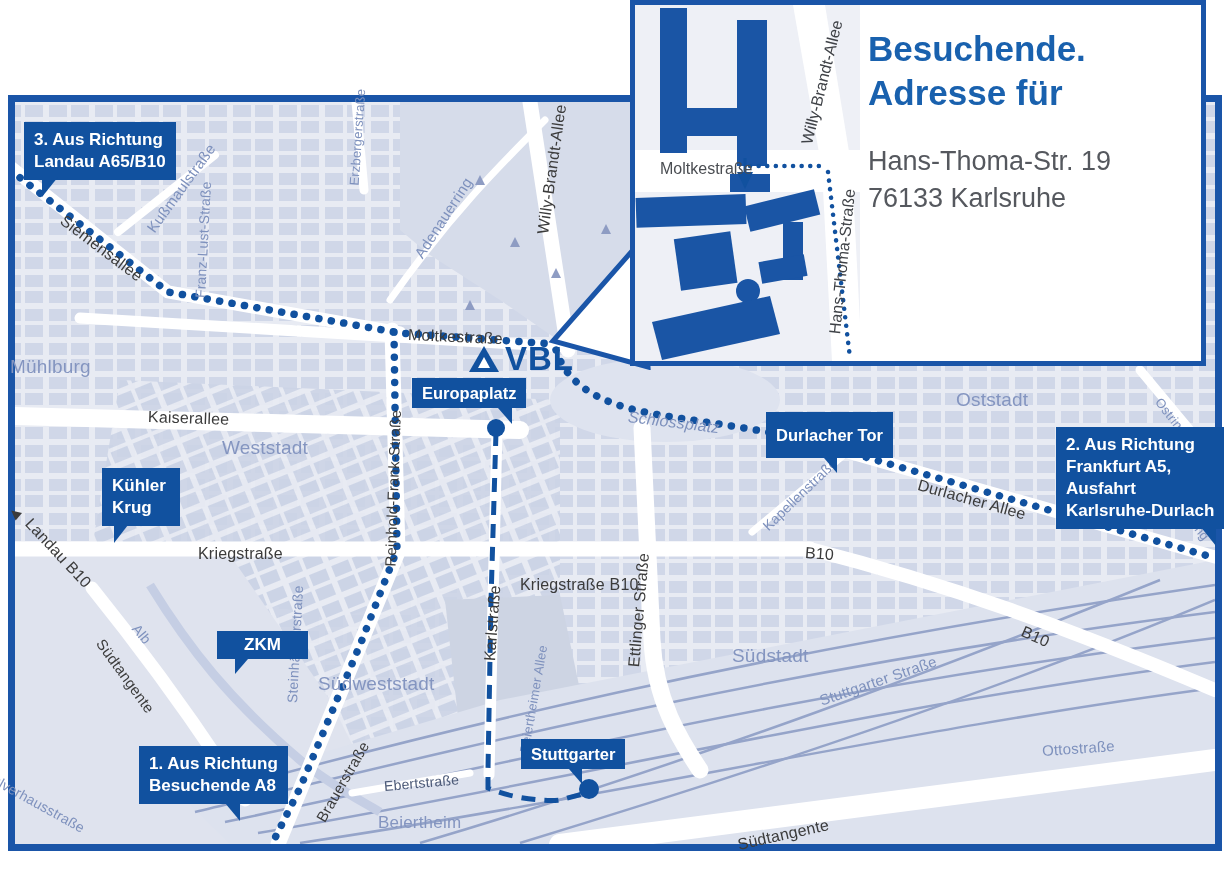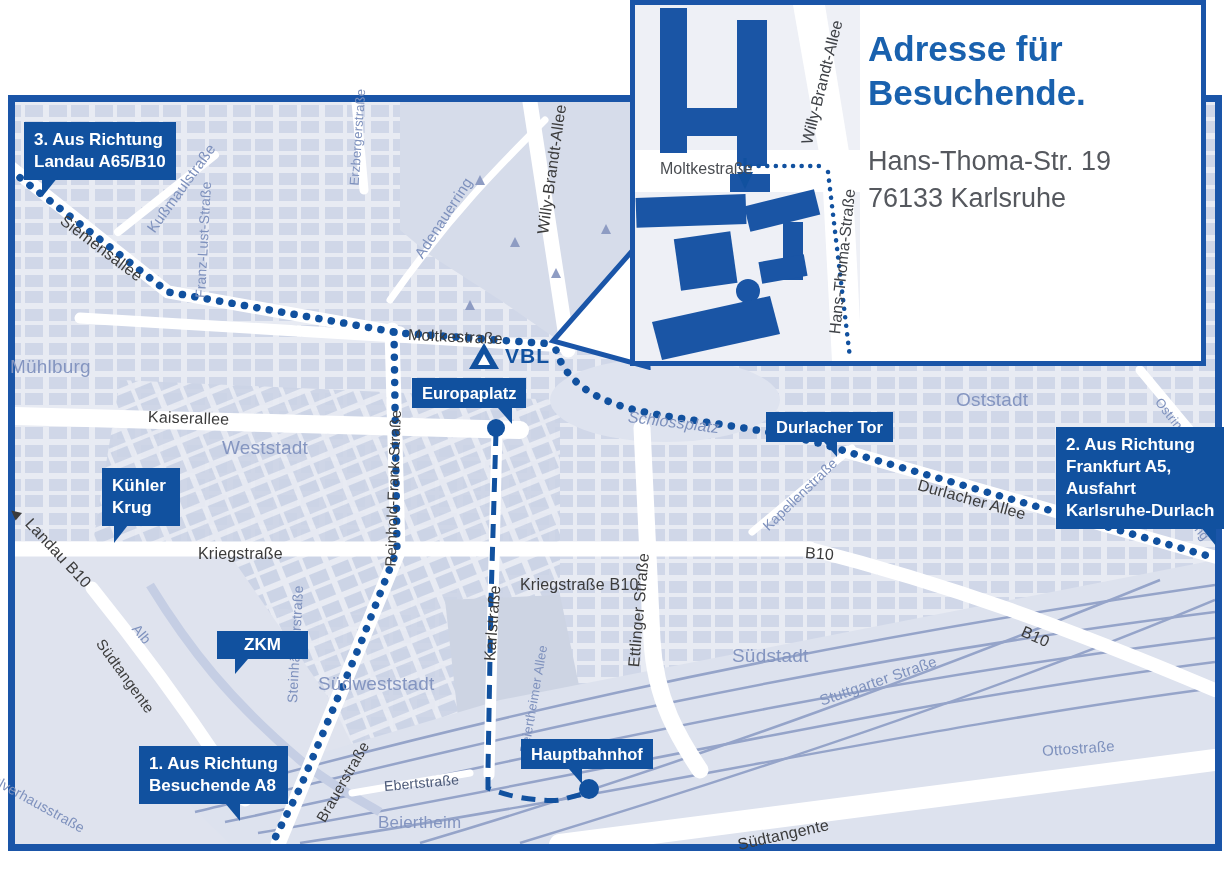--- a/index.html
+++ b/index.html
@@ -26,21 +26,21 @@
          border:5px solid #1a55a8;background:#fff;z-index:35;}
   #inset .heading{position:absolute;left:233px;top:22px;font-weight:bold;font-size:35px;
                   line-height:44px;color:#1961ae;z-index:3;}
   #inset .address{position:absolute;left:233px;top:138px;font-size:27px;line-height:37px;
                   color:#55585e;z-index:3;}
   .inset-lbl{position:absolute;font-size:16px;color:#4a4d52;white-space:nowrap;
              transform-origin:0 50%;z-index:3;}
   #wedge{position:absolute;left:535px;top:225px;z-index:34;}
   
   #vbl{position:absolute;left:466px;top:340px;z-index:22;display:flex;align-items:center;}
-  #vbl .word{font-size:21px;font-weight:bold;color:#11519f;letter-spacing:1px;margin-left:3px;}
+  #vbl .word{font-size:33px;font-weight:bold;color:#11519f;letter-spacing:1px;margin-left:3px;}
 </style>
 </head>
 <body>
 
 <div id="canvas">
 
   <div id="map-frame">
     <svg width="1200" height="742" viewBox="15 102 1200 742">
       <defs>
         <pattern id="blocks" width="46" height="34" patternUnits="userSpaceOnUse">
@@ -201,27 +201,27 @@
   <div class="callout" style="left:217px;top:631px;padding:3px 27px;">
     <div>ZKM</div>
     <div class="tail" style="left:18px;bottom:-15px;border-top:15px solid #11519f;border-right:13px solid transparent;"></div>
   </div>
 
   <div class="callout" style="left:412px;top:378px;padding:4px 10px;font-size:16.5px;">
     <div>Europaplatz</div>
     <div class="tail" style="right:14px;bottom:-16px;border-top:16px solid #11519f;border-left:14px solid transparent;"></div>
   </div>
 
-  <div class="callout" style="left:766px;top:412px;padding:4px 10px;font-size:16.5px;">
+  <div class="callout" style="left:766px;top:412px;padding:12px 10px;font-size:16.5px;">
     <div>Durlacher Tor</div>
     <div class="tail" style="left:58px;bottom:-15px;border-top:15px solid #11519f;border-left:13px solid transparent;"></div>
   </div>
 
   <div class="callout" style="left:521px;top:739px;padding:4px 10px;font-size:16.5px;">
-    <div>Hauptbahnhof</div>
+    <div>Stuttgarter</div>
     <div class="tail" style="left:48px;bottom:-15px;border-top:15px solid #11519f;border-left:13px solid transparent;"></div>
   </div>
 
   <svg id="wedge" width="130" height="145" viewBox="535 225 130 145">
     <polygon points="640,242 553,341 648,367" fill="#ffffff" stroke="#1a55a8" stroke-width="5"></polygon>
   </svg>
 
   <div id="inset">
     <svg width="566" height="356" viewBox="635 5 566 356" style="position:absolute;left:0;top:0;">
 
@@ -248,22 +248,22 @@
 
       <g stroke="#11519f" fill="none" stroke-linecap="round" stroke-width="4.5" stroke-dasharray="0.1 8.5">
         <path d="M750,166 L826,166"></path>
         <path d="M828,172 L850,358"></path>
       </g>
       <line x1="745" y1="158" x2="745" y2="172" stroke="#11519f" stroke-width="3"></line>
       <polygon points="737,172 753,172 745,189" fill="#11519f"></polygon>
     </svg>
 
     <div class="heading">
+      <div>Besuchende.</div>
       <div>Adresse für</div>
-      <div>Besuchende.</div>
     </div>
     <div class="address">
       <div>Hans-Thoma-Str. 19</div>
       <div>76133 Karlsruhe</div>
     </div>
     <div class="inset-lbl" style="left:25px;top:155px;">Moltkestraße</div>
     <div class="inset-lbl" style="left:172px;top:130px;transform:rotate(-76deg);color:#3f4247;">Willy-Brandt-Allee</div>
     <div class="inset-lbl" style="left:200px;top:320px;transform:rotate(-84deg);color:#3f4247;">Hans-Thoma-Straße</div>
   </div>
 

